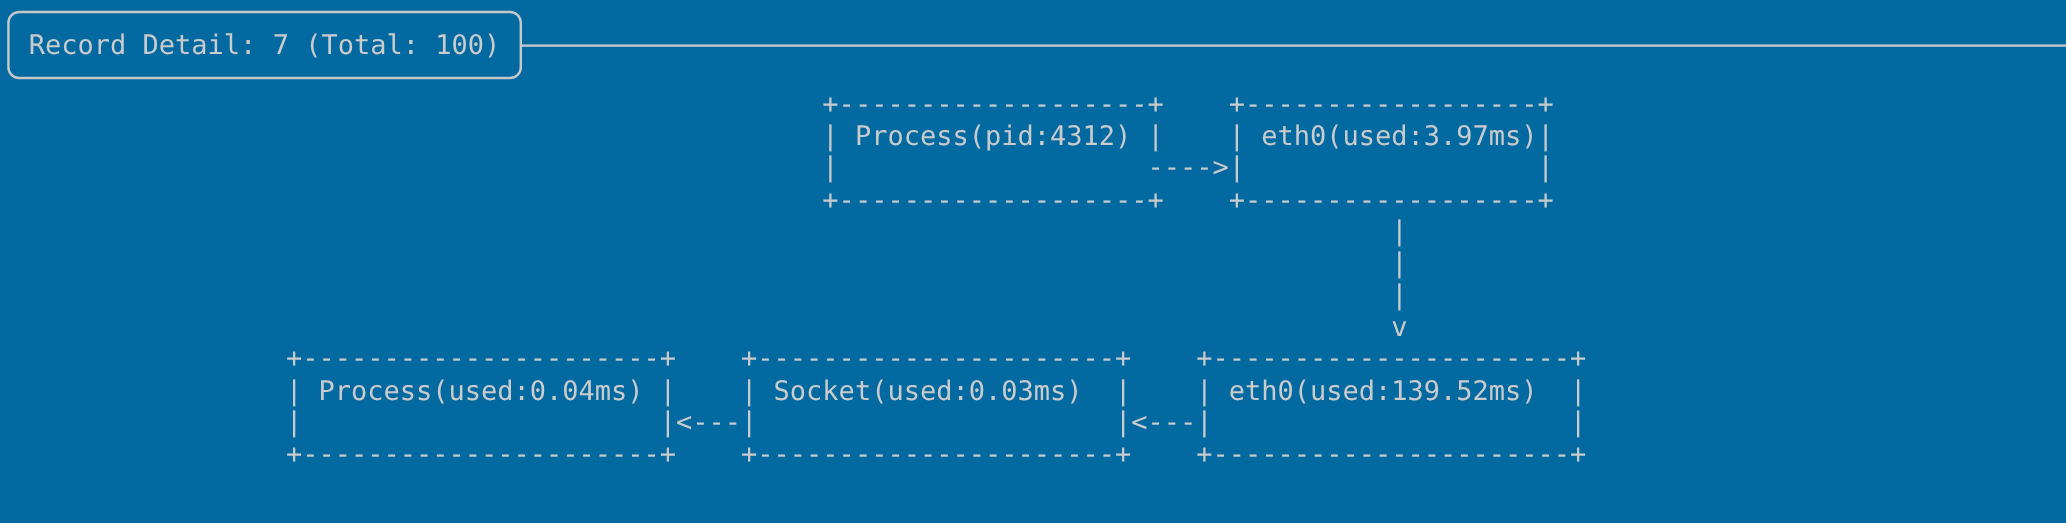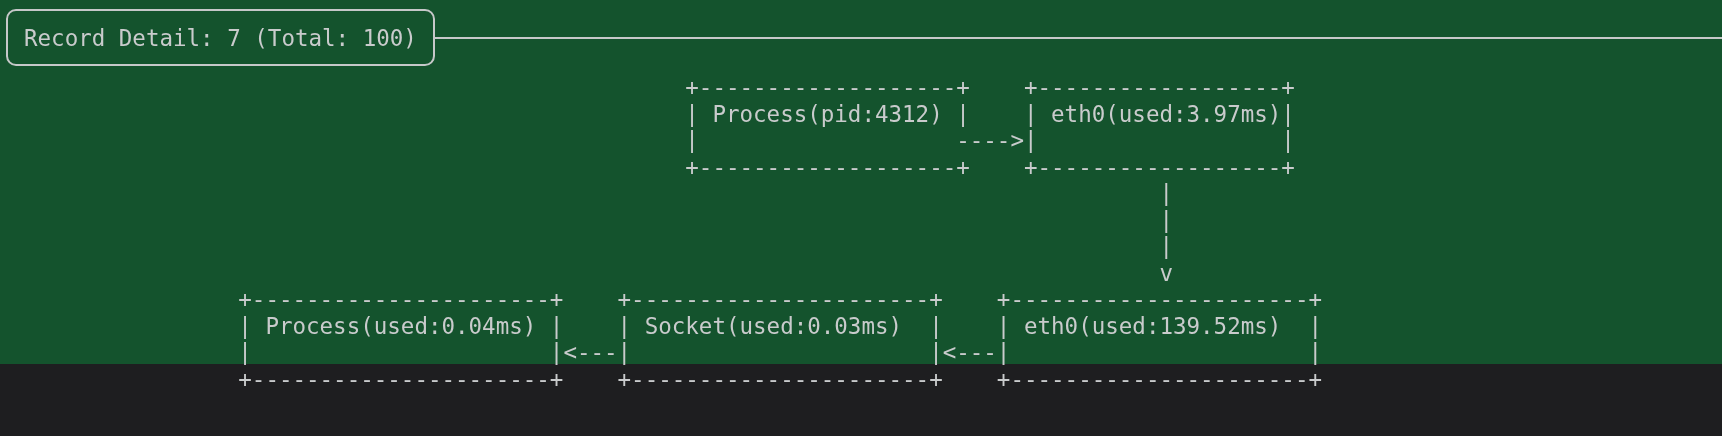--- a/index.html
+++ b/index.html
@@ -7,22 +7,22 @@
     padding: 0;
     background: #1e1e20;
     width: 1722px;
     height: 436px;
     overflow: hidden;
     font-family: "DejaVu Sans Mono", "Liberation Mono", monospace;
   }
   .screen {
     position: relative;
     width: 1722px;
-    height: 364px;
-    background: #14532d;
+    height: 436px;
+    background: #0369a1;
   }
   
   .title-row {
     position: absolute;
     left: 6px;
     top: 9px;
     right: 0;
     height: 57px;
     display: flex;
     align-items: center;

